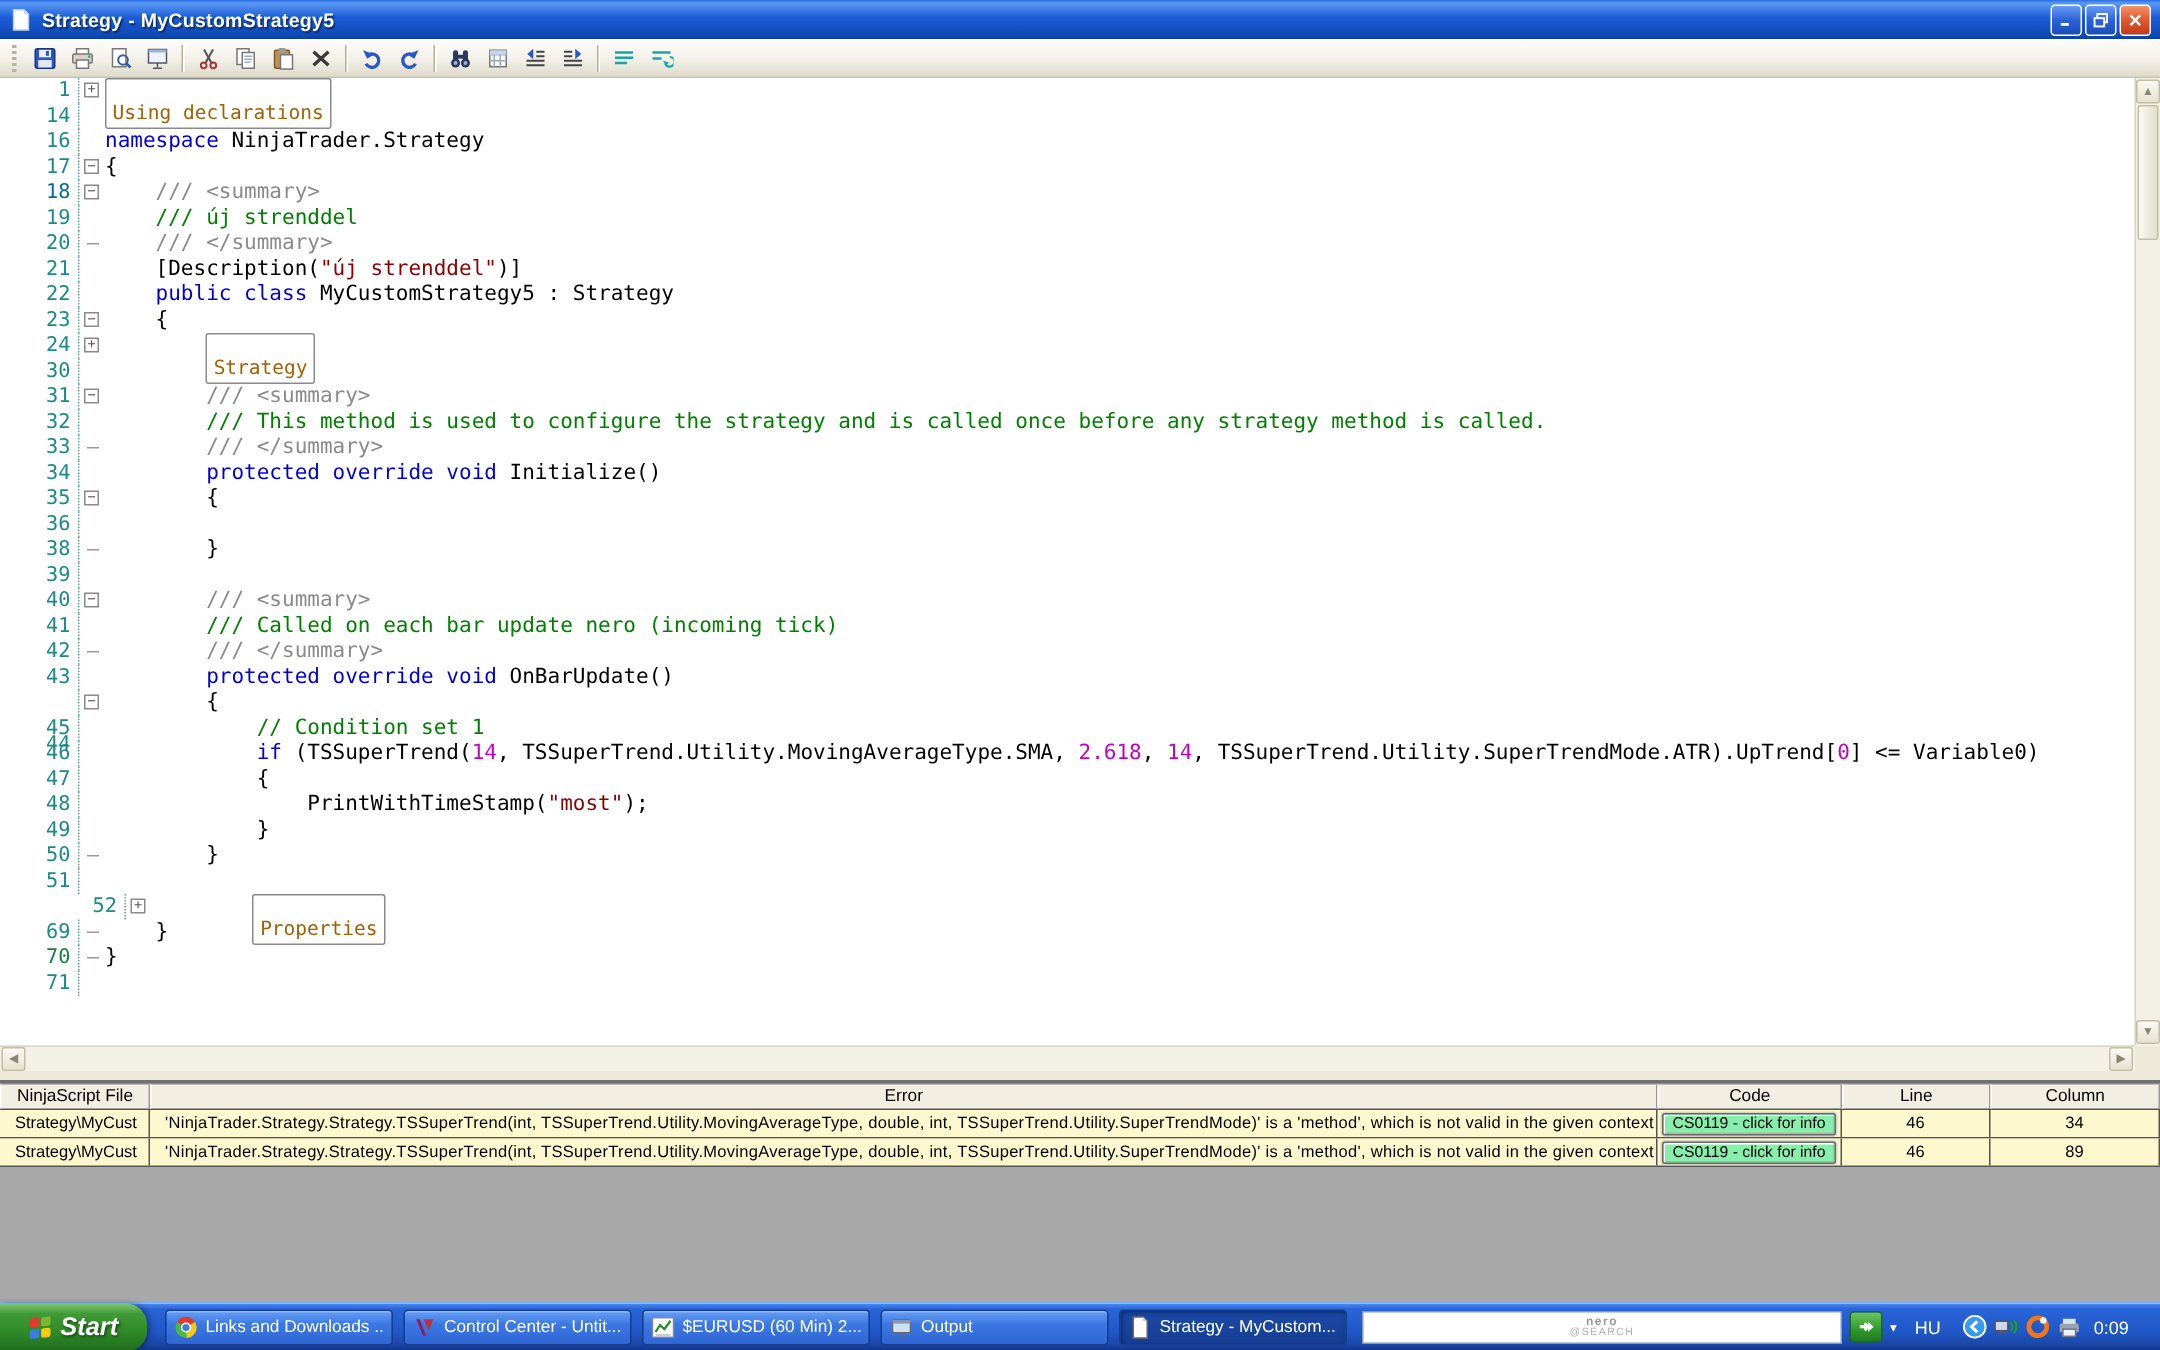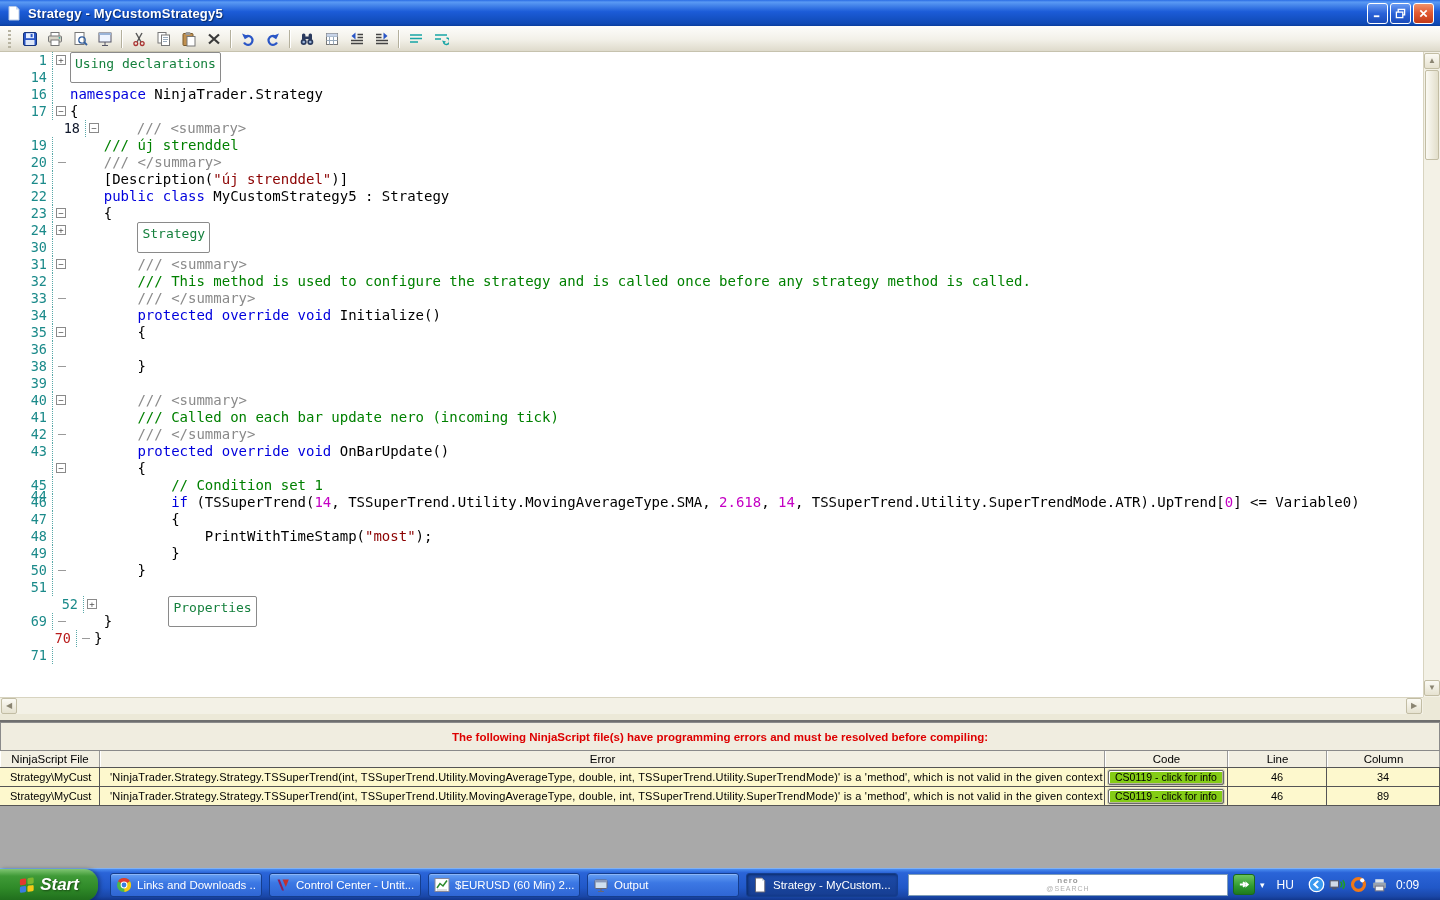--- a/index.html
+++ b/index.html
@@ -35,22 +35,22 @@
   #editor { position:absolute; top:52px; left:0; width:1440px; height:662px; background:#fff; }
   #code-view { position:absolute; top:0; left:0; right:17px; bottom:17px; overflow:hidden; background:#fff; }
   .cl { height:17px; line-height:17px; display:flex; white-space:pre;
     font-family:"DejaVu Sans Mono", monospace; font-size:14px; }
   .cl-num { width:52px; flex:0 0 52px; text-align:right; padding-right:5px; color:#1b8a8a; font-size:13.5px; }
   .cl-fold { width:18px; flex:0 0 18px; border-left:1px dotted #58a8a8; position:relative; }
   .fold-box { position:absolute; left:3px; top:3px; width:10px; height:10px; border:1px solid #8a8a8a;
     background:#fff; color:#555; font-size:9px; line-height:8px; text-align:center; font-family:"DejaVu Sans Mono",monospace; }
   .fold-end { position:absolute; left:5px; top:8px; width:8px; height:1px; background:#9a9a9a; }
   .cl-txt { flex:1; color:#000; }
-  .col-box { display:inline-block; border:1px solid #8a8a8a; color:#15803d; background:#fff;
-    padding:4px 4px; height:31px; line-height:14px; font-size:13px; border-radius:2px; }
+  .col-box { display:inline-block; border:1px solid #8a8a8a; color:#a16207; background:#fff;
+    padding:16px 4px; height:15px; line-height:14px; font-size:13px; border-radius:2px; }
 
   
   .vscroll { position:absolute; top:0; right:0; width:17px; bottom:17px; background:#f3f1e6; border-left:1px solid #d8d4c0; }
   .hscroll { position:absolute; left:0; right:17px; bottom:0; height:17px; background:#f3f1e6; border-top:1px solid #d8d4c0; }
   .sb-btn { position:absolute; width:16px; height:16px; background:linear-gradient(180deg,#fbfaf4,#e6e2d0);
     border:1px solid #c2bda4; border-radius:2px; color:#8a8572; font-size:8px; line-height:14px; text-align:center; }
   .vscroll .up { top:1px; left:0; } .vscroll .down { bottom:1px; left:0; }
   .hscroll .left { left:1px; top:0; } .hscroll .right { right:1px; top:0; }
   .v-thumb { position:absolute; top:18px; left:1px; width:14px; height:90px;
     background:linear-gradient(90deg,#fbfaf4,#e2deca); border:1px solid #c2bda4; border-radius:2px; }
@@ -70,21 +70,21 @@
   .eh-cell { border-right:1px solid #9a9a9a; border-left:1px solid #fff; font-size:11.5px; color:#000;
     display:flex; align-items:center; justify-content:center; }
   .er-row { display:grid; grid-template-columns:100px 1005px 123px 99px 1fr; height:19px;
     background:#fdf8cd; border-bottom:1px solid #555; }
   .er-cell { border-right:1px solid #555; font-size:11px; color:#000; display:flex; align-items:center;
     overflow:hidden; white-space:nowrap; }
   .c-file { justify-content:flex-start; padding-left:10px; }
   .c-error { justify-content:flex-start; padding-left:10px; letter-spacing:.2px; }
   .c-line,.c-col { justify-content:center; }
   .c-code { justify-content:center; }
-  .code-btn { font-size:10.5px; height:15px; line-height:13px; padding:0 6px; background:#84cc16;
+  .code-btn { font-size:10.5px; height:15px; line-height:13px; padding:0 6px; background:#86efac;
     border:1px solid #6a6a6a; border-radius:2px; box-shadow:inset 1px 1px 0 #fff, inset -1px -1px 0 #b8b4a0, 0 0 0 1px #d8d4c4;
     font-family:"Liberation Sans",sans-serif; cursor:pointer; }
 
   
   #taskbar { position:absolute; top:868px; left:0; width:1440px; height:32px;
     background:linear-gradient(180deg,#4b8df0 0%,#2a64d8 12%,#2158c8 60%,#1a47a8 88%,#12378c 100%);
     border-top:1px solid #7fb1f6; display:flex; align-items:center; }
   #start-btn { width:98px; height:32px; border:none; border-radius:0 14px 14px 0;
     background:linear-gradient(180deg,#7fc572 0%,#3f9a37 22%,#2f8a28 60%,#1f6c1c 100%);
     display:flex; align-items:center; justify-content:center; gap:5px; cursor:pointer;
@@ -299,21 +299,21 @@
         </button>
       </span>
   </div>
 
   <div id="editor">
     <div id="code-view">
         <div class="cl"><span class="cl-num" style="color: rgb(27, 138, 138);">1</span><span class="cl-fold"><span class="fold-box">+</span></span><span class="cl-txt" style="padding-left: 0ch;"><span class="col-box">Using declarations</span></span></div>
         <div class="cl"><span class="cl-num" style="color: rgb(27, 138, 138);">14</span><span class="cl-fold"></span><span class="cl-txt" style="padding-left: 0ch;"></span></div>
         <div class="cl"><span class="cl-num" style="color: rgb(27, 138, 138);">16</span><span class="cl-fold"></span><span class="cl-txt" style="padding-left: 0ch;"><span style="color: rgb(0, 0, 221);">namespace</span><span style="color: rgb(0, 0, 0);"> NinjaTrader.Strategy</span></span></div>
         <div class="cl"><span class="cl-num" style="color: rgb(27, 138, 138);">17</span><span class="cl-fold"><span class="fold-box">−</span></span><span class="cl-txt" style="padding-left: 0ch;"><span style="color: rgb(0, 0, 0);">{</span></span></div>
-        <div class="cl"><span class="cl-num" style="color: #0f172a; margin-left: 33px;">18</span><span class="cl-fold"><span class="fold-box">−</span></span><span class="cl-txt" style="padding-left: 4ch;"><span style="color: rgb(138, 138, 138);">/// &lt;summary&gt;</span></span></div>
+        <div class="cl"><span class="cl-num" style="color: #0369a1;">18</span><span class="cl-fold"><span class="fold-box">−</span></span><span class="cl-txt" style="padding-left: 4ch;"><span style="color: rgb(138, 138, 138);">/// &lt;summary&gt;</span></span></div>
         <div class="cl"><span class="cl-num" style="color: rgb(27, 138, 138);">19</span><span class="cl-fold"></span><span class="cl-txt" style="padding-left: 4ch;"><span style="color: rgb(0, 128, 0);">/// új strenddel</span></span></div>
         <div class="cl"><span class="cl-num" style="color: rgb(27, 138, 138);">20</span><span class="cl-fold"><span class="fold-end"></span></span><span class="cl-txt" style="padding-left: 4ch;"><span style="color: rgb(138, 138, 138);">/// &lt;/summary&gt;</span></span></div>
         <div class="cl"><span class="cl-num" style="color: rgb(27, 138, 138);">21</span><span class="cl-fold"></span><span class="cl-txt" style="padding-left: 4ch;"><span style="color: rgb(0, 0, 0);">[Description(</span><span style="color: rgb(139, 0, 0);">"új strenddel"</span><span style="color: rgb(0, 0, 0);">)]</span></span></div>
         <div class="cl"><span class="cl-num" style="color: rgb(27, 138, 138);">22</span><span class="cl-fold"></span><span class="cl-txt" style="padding-left: 4ch;"><span style="color: rgb(0, 0, 221);">public class</span><span style="color: rgb(0, 0, 0);"> MyCustomStrategy5 : Strategy</span></span></div>
         <div class="cl"><span class="cl-num" style="color: rgb(27, 138, 138);">23</span><span class="cl-fold"><span class="fold-box">−</span></span><span class="cl-txt" style="padding-left: 4ch;"><span style="color: rgb(0, 0, 0);">{</span></span></div>
         <div class="cl"><span class="cl-num" style="color: rgb(27, 138, 138);">24</span><span class="cl-fold"><span class="fold-box">+</span></span><span class="cl-txt" style="padding-left: 8ch;"><span class="col-box">Strategy</span></span></div>
         <div class="cl"><span class="cl-num" style="color: rgb(27, 138, 138);">30</span><span class="cl-fold"></span><span class="cl-txt" style="padding-left: 0ch;"></span></div>
         <div class="cl"><span class="cl-num" style="color: rgb(27, 138, 138);">31</span><span class="cl-fold"><span class="fold-box">−</span></span><span class="cl-txt" style="padding-left: 8ch;"><span style="color: rgb(138, 138, 138);">/// &lt;summary&gt;</span></span></div>
         <div class="cl"><span class="cl-num" style="color: rgb(27, 138, 138);">32</span><span class="cl-fold"></span><span class="cl-txt" style="padding-left: 8ch;"><span style="color: rgb(0, 128, 0);">/// This method is used to configure the strategy and is called once before any strategy method is called.</span></span></div>
         <div class="cl"><span class="cl-num" style="color: rgb(27, 138, 138);">33</span><span class="cl-fold"><span class="fold-end"></span></span><span class="cl-txt" style="padding-left: 8ch;"><span style="color: rgb(138, 138, 138);">/// &lt;/summary&gt;</span></span></div>
@@ -329,41 +329,38 @@
         <div class="cl"><span class="cl-num" style="color: rgb(27, 138, 138); margin-top: 28px;">44</span><span class="cl-fold"><span class="fold-box">−</span></span><span class="cl-txt" style="padding-left: 8ch;"><span style="color: rgb(0, 0, 0);">{</span></span></div>
         <div class="cl"><span class="cl-num" style="color: rgb(27, 138, 138);">45</span><span class="cl-fold"></span><span class="cl-txt" style="padding-left: 12ch;"><span style="color: rgb(0, 128, 0);">// Condition set 1</span></span></div>
         <div class="cl"><span class="cl-num" style="color: rgb(27, 138, 138);">46</span><span class="cl-fold"></span><span class="cl-txt" style="padding-left: 12ch;"><span style="color: rgb(0, 0, 221);">if</span><span style="color: rgb(0, 0, 0);"> (TSSuperTrend(</span><span style="color: rgb(196, 0, 196);">14</span><span style="color: rgb(0, 0, 0);">, TSSuperTrend.Utility.MovingAverageType.SMA, </span><span style="color: rgb(196, 0, 196);">2.618</span><span style="color: rgb(0, 0, 0);">, </span><span style="color: rgb(196, 0, 196);">14</span><span style="color: rgb(0, 0, 0);">, TSSuperTrend.Utility.SuperTrendMode.ATR).UpTrend[</span><span style="color: rgb(196, 0, 196);">0</span><span style="color: rgb(0, 0, 0);">] &lt;= Variable0)</span></span></div>
         <div class="cl"><span class="cl-num" style="color: rgb(27, 138, 138);">47</span><span class="cl-fold"></span><span class="cl-txt" style="padding-left: 12ch;"><span style="color: rgb(0, 0, 0);">{</span></span></div>
         <div class="cl"><span class="cl-num" style="color: rgb(27, 138, 138);">48</span><span class="cl-fold"></span><span class="cl-txt" style="padding-left: 16ch;"><span style="color: rgb(0, 0, 0);">PrintWithTimeStamp(</span><span style="color: rgb(139, 0, 0);">"most"</span><span style="color: rgb(0, 0, 0);">);</span></span></div>
         <div class="cl"><span class="cl-num" style="color: rgb(27, 138, 138);">49</span><span class="cl-fold"></span><span class="cl-txt" style="padding-left: 12ch;"><span style="color: rgb(0, 0, 0);">}</span></span></div>
         <div class="cl"><span class="cl-num" style="color: rgb(27, 138, 138);">50</span><span class="cl-fold"><span class="fold-end"></span></span><span class="cl-txt" style="padding-left: 8ch;"><span style="color: rgb(0, 0, 0);">}</span></span></div>
         <div class="cl"><span class="cl-num" style="color: rgb(27, 138, 138);">51</span><span class="cl-fold"></span><span class="cl-txt" style="padding-left: 0ch;"></span></div>
         <div class="cl"><span class="cl-num" style="color: rgb(27, 138, 138); margin-left: 31px;">52</span><span class="cl-fold"><span class="fold-box">+</span></span><span class="cl-txt" style="padding-left: 8ch;"><span class="col-box">Properties</span></span></div>
         <div class="cl"><span class="cl-num" style="color: rgb(27, 138, 138);">69</span><span class="cl-fold"><span class="fold-end"></span></span><span class="cl-txt" style="padding-left: 4ch;"><span style="color: rgb(0, 0, 0);">}</span></span></div>
-        <div class="cl"><span class="cl-num" style="color: #b91c1c; margin-left: 24px;">70</span><span class="cl-fold"><span class="fold-end"></span></span><span class="cl-txt" style="padding-left: 0ch;"><span style="color: rgb(0, 0, 0);">}</span></span></div>
+        <div class="cl"><span class="cl-num" style="color: #15803d;">70</span><span class="cl-fold"><span class="fold-end"></span></span><span class="cl-txt" style="padding-left: 0ch;"><span style="color: rgb(0, 0, 0);">}</span></span></div>
         <div class="cl"><span class="cl-num" style="color: rgb(27, 138, 138);">71</span><span class="cl-fold"></span><span class="cl-txt" style="padding-left: 0ch;"></span></div>
       </div>
     <div class="vscroll">
       <span class="sb-btn up">▲</span>
       <span class="v-thumb"></span>
       <span class="sb-btn down">▼</span>
     </div>
     <div class="hscroll">
       <span class="sb-btn left">◀</span>
       <span class="sb-btn right">▶</span>
     </div>
     <div class="sb-corner"></div>
   </div>
 
   <div id="splitter"></div>
 
   <div id="error-panel">
-    <div id="error-header-area">
-      <span id="error-header-text">The following NinjaScript file(s) have programming errors and must be resolved before compiling:</span>
-    </div>
     <div class="eh-row">
         <div class="eh-cell">NinjaScript File</div>
         <div class="eh-cell">Error</div>
         <div class="eh-cell">Code</div>
         <div class="eh-cell">Line</div>
         <div class="eh-cell">Column</div>
       </div>
     <div>
         <div class="er-row">
           <div class="er-cell c-file">Strategy\MyCust</div>

